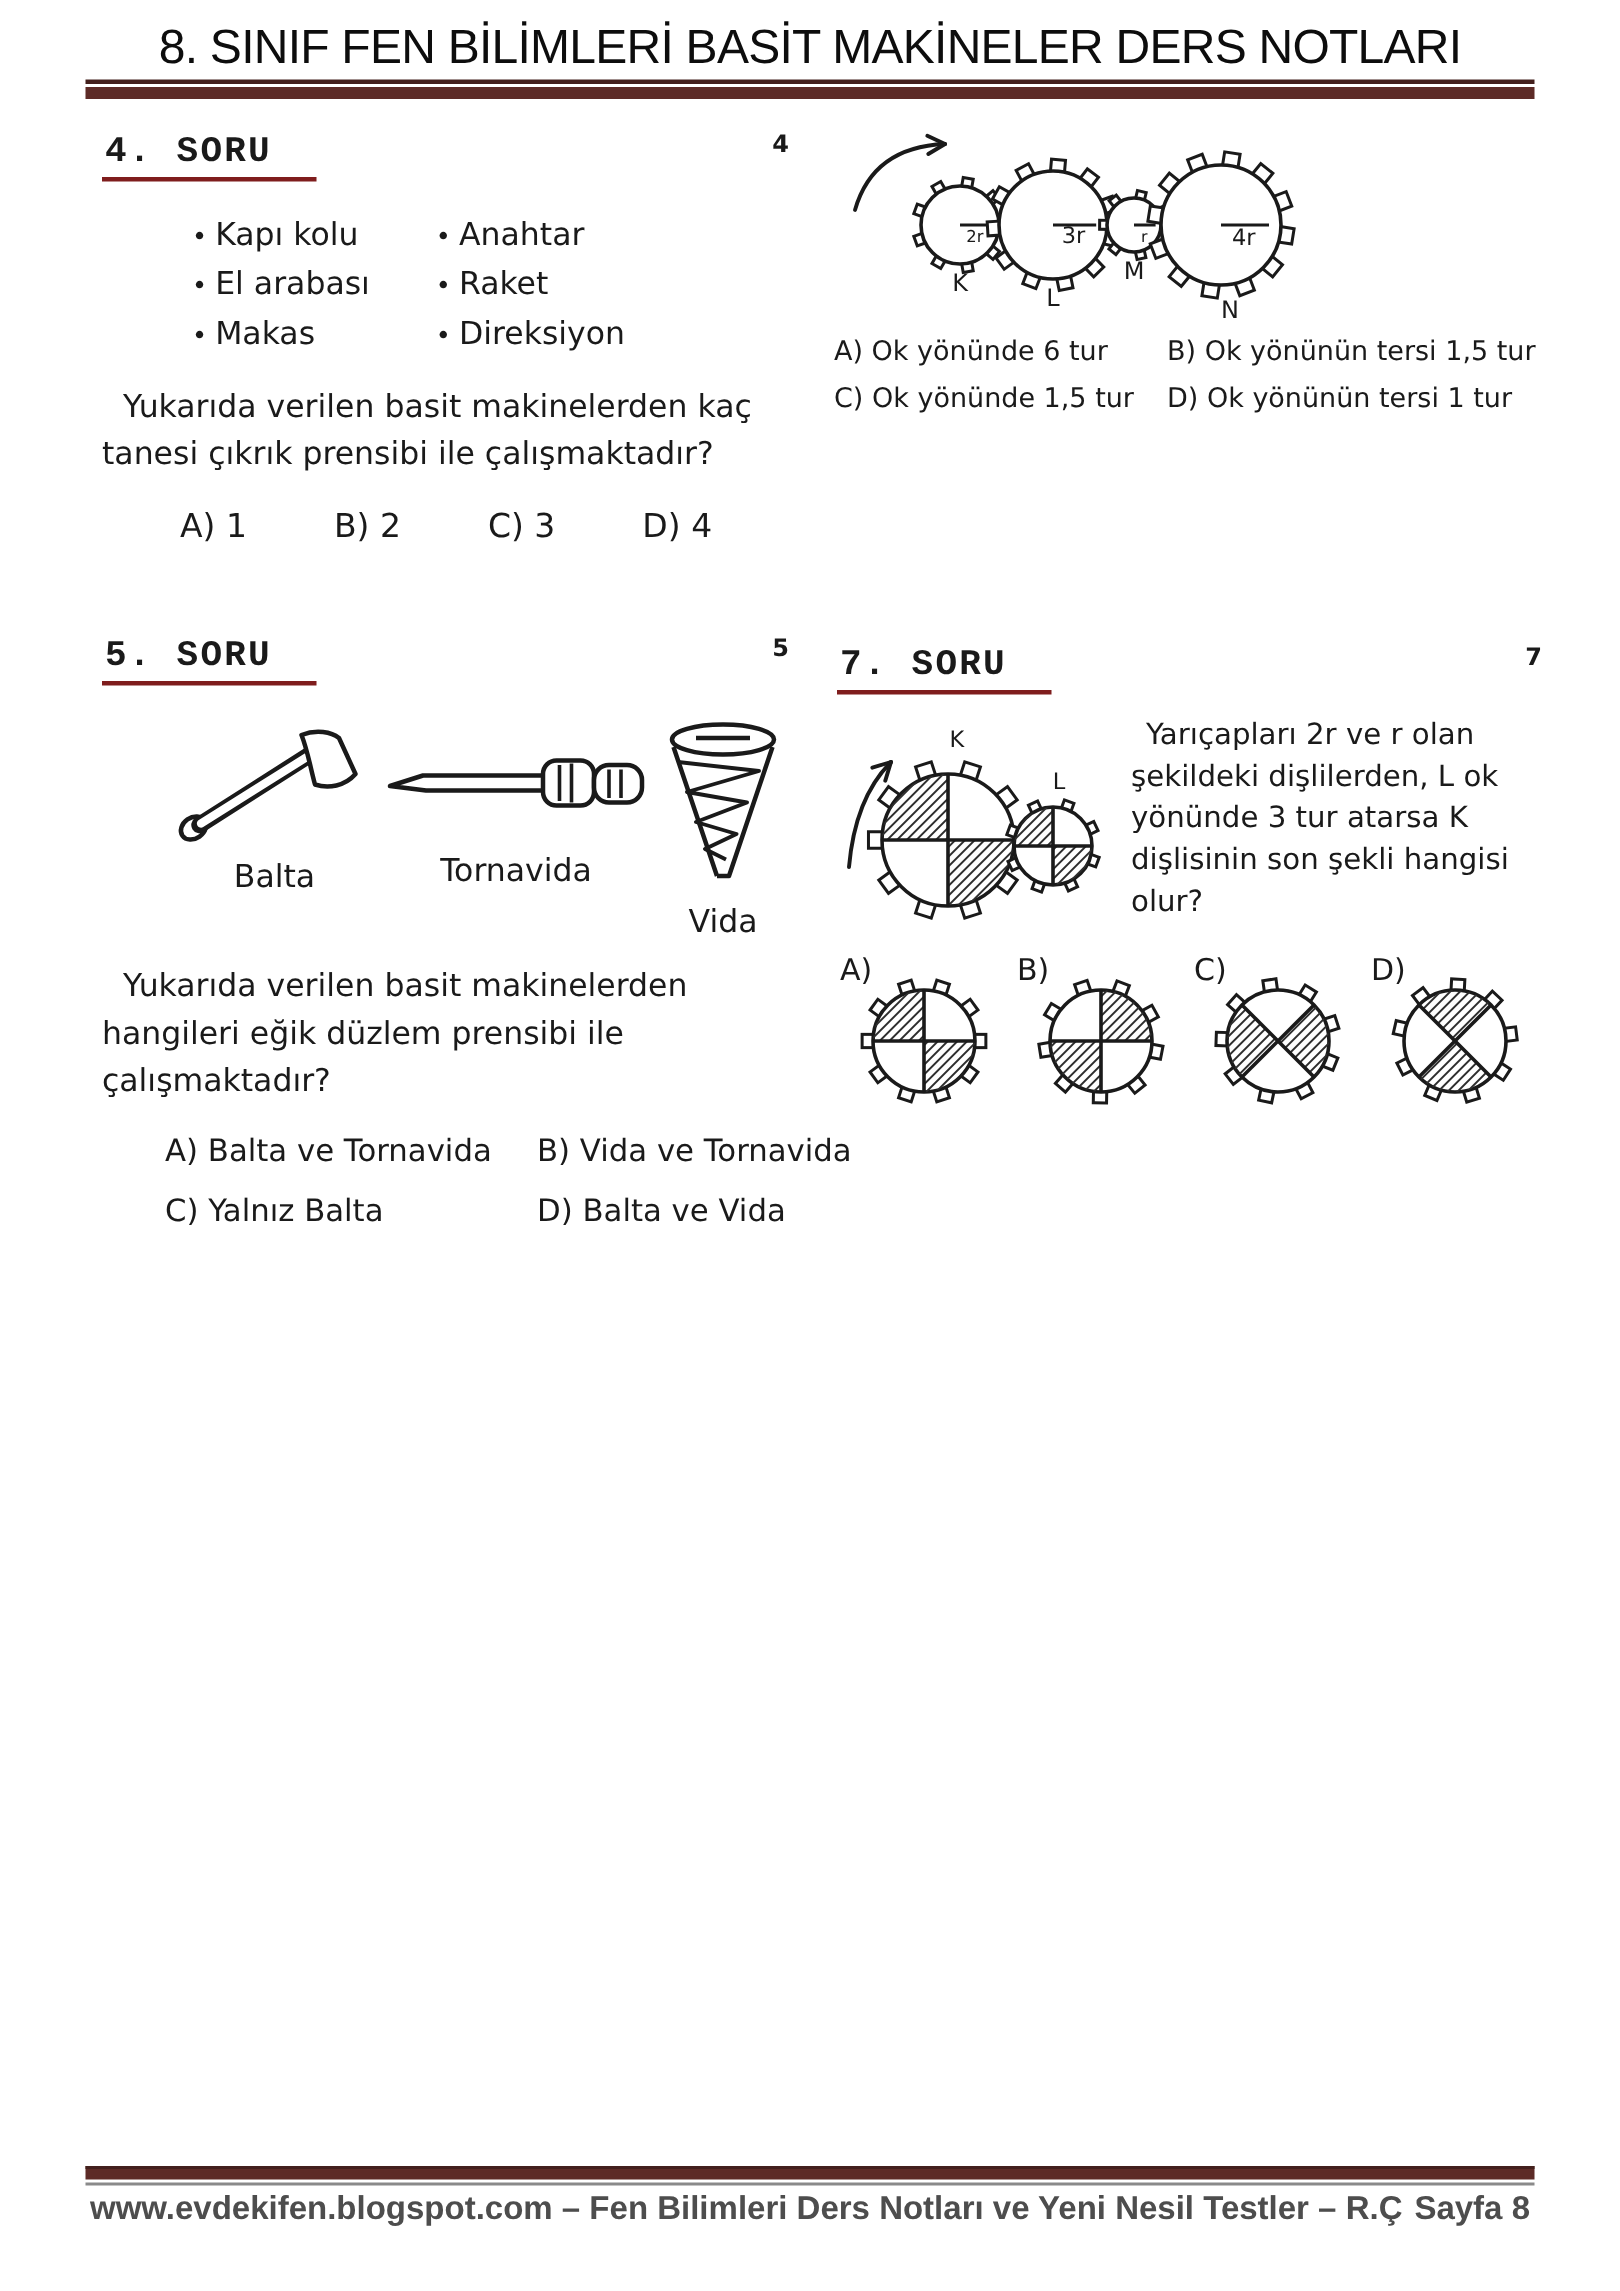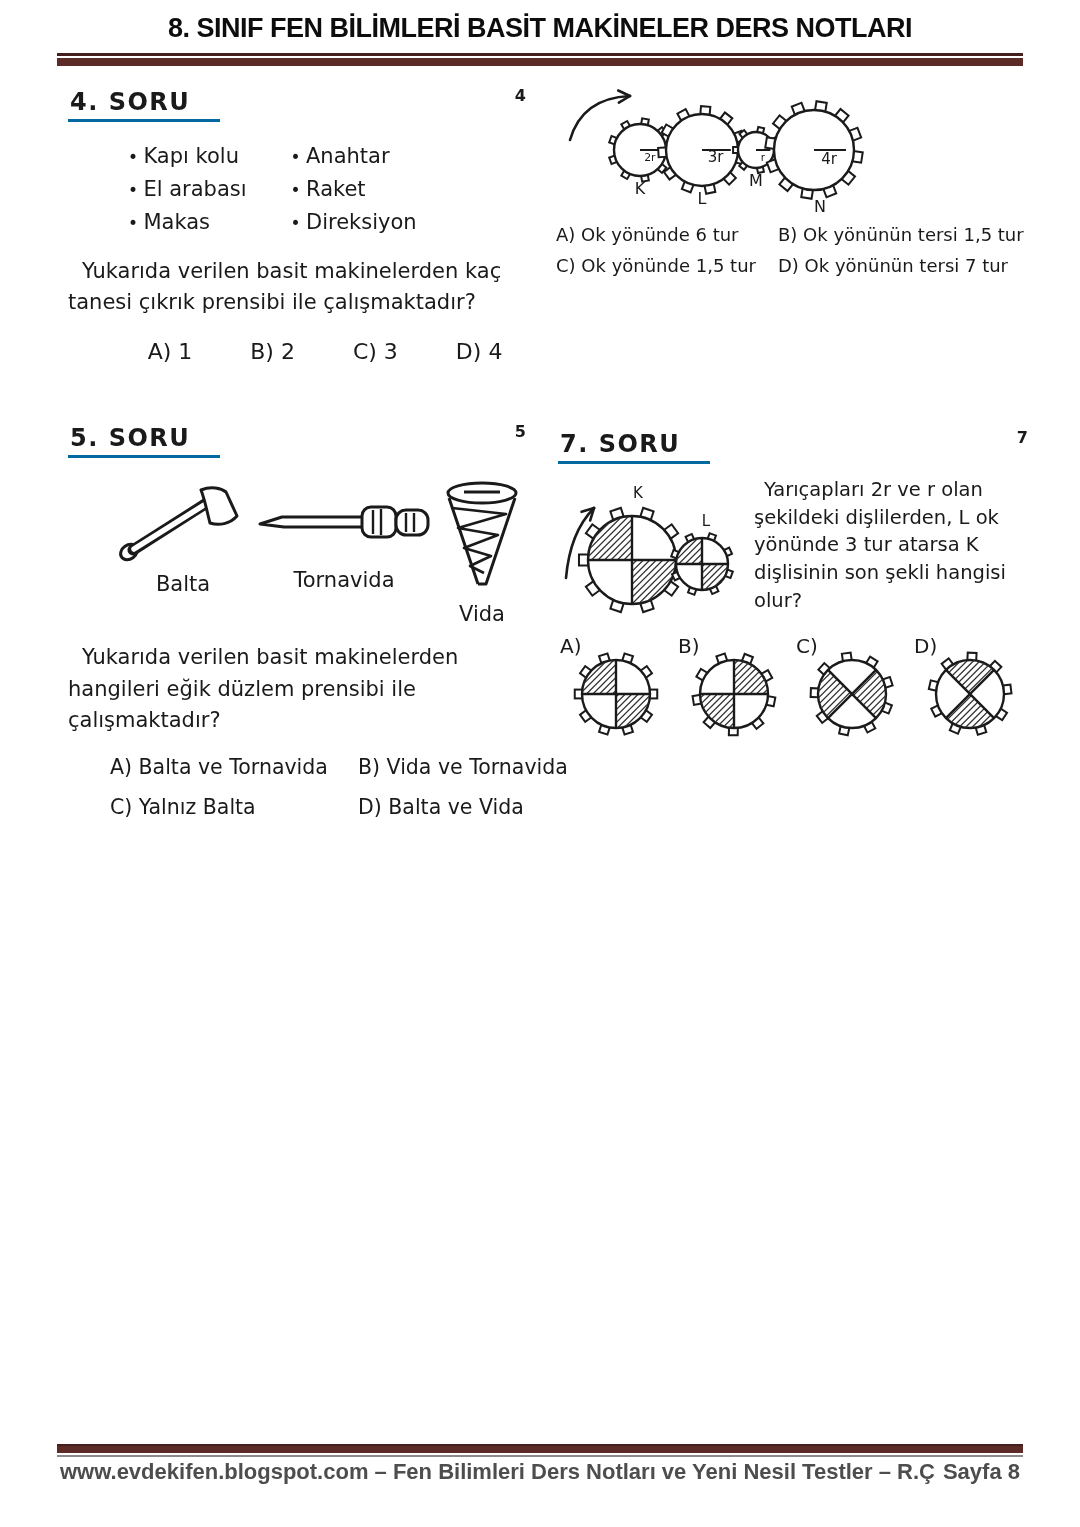--- a/index.html
+++ b/index.html
@@ -1,45 +1,45 @@
 <!DOCTYPE html>
 <html><head>
 <meta charset="utf-8">
 <style>
   html,body{margin:0;padding:0;background:#e8e8e8;}
   .page{position:relative;width:1080px;height:1527px;background:#ffffff;margin:0 auto;
         font-family:"DejaVu Sans",sans-serif;color:#1a1a1a;overflow:hidden;}
 
   
   .title{position:absolute;top:13px;left:0;width:100%;text-align:center;
-         font-family:"Liberation Sans",sans-serif;font-weight:bold;font-size:27px;
+         font-family:"Liberation Sans",sans-serif;font-weight:normal;font-size:32px;
          letter-spacing:-0.5px;color:#0d0d0d;}
   .hrule{position:absolute;top:53px;left:57px;width:966px;}
   .hrule .thin{height:3px;background:#43201d;}
   .hrule .thick{height:8px;background:#5d2b27;margin-top:2px;}
 
   
   .q{position:absolute;}
   .q4{left:68px;top:88px;width:462px;}
   .q6{left:556px;top:88px;width:474px;}
   .q5{left:68px;top:424px;width:462px;}
   .q7{left:558px;top:430px;width:474px;}
 
   .qhead{position:relative;height:42px;}
   .qtitle{display:inline-block;font-size:24px;font-weight:600;letter-spacing:1.5px;
-          border-bottom:3px solid #0369a1;padding:0 30px 3px 2px;}
+          border-bottom:3px solid #7f1d1d;padding:0 30px 3px 2px;font-family:Liberation Mono, monospace;}
   .corner{position:absolute;right:4px;top:-2px;font-size:16px;font-weight:600;}
 
   
   .q4-cols{display:flex;margin:10px 0 0 60px;gap:44px;}
   .blist{list-style:none;margin:0;padding:0;}
   .blist li{font-size:21px;line-height:1.58;white-space:nowrap;}
   .blist li::before{content:"• ";font-size:17px;}
   .qtext{margin:16px 0 0 0;font-size:21px;line-height:1.5;text-indent:14px;}
-  .q4-opts{display:flex;gap:58px;margin:20px 0 0 52px;font-size:22px;font-weight:500;justify-content:center;}
+  .q4-opts{display:flex;gap:58px;margin:20px 0 0 52px;font-size:22px;font-weight:500;}
 
   
   .q6 .qtext{font-size:19.5px;line-height:1.42;margin-top:4px;}
   .q6-opts{display:grid;grid-template-columns:222px auto;row-gap:10px;
            margin-top:10px;font-size:18px;font-weight:400;white-space:nowrap;}
   .gear-svg{display:block;}
 
   
   .figs{display:flex;margin:12px 0 0 44px;align-items:flex-start;}
   .fig{display:flex;flex-direction:column;align-items:center;}
@@ -170,21 +170,21 @@
           <circle cx="258" cy="62" r="40" fill="#fff" stroke="#1a1a1a" stroke-width="2.4"></circle>
         </g>
         <line x1="258" y1="62" x2="290" y2="62" stroke="#1a1a1a" stroke-width="2"></line>
         <text x="273.2" y="75.6" font-size="15" fill="#1a1a1a" font-family="&quot;DejaVu Sans&quot;, sans-serif" text-anchor="middle">4r</text>
         <text x="264" y="124" font-size="16" fill="#1a1a1a" font-family="&quot;DejaVu Sans&quot;, sans-serif" text-anchor="middle">N</text>
       </svg>
     <div class="q6-opts">
       <span>A) Ok yönünde 6 tur</span>
       <span>B) Ok yönünün tersi 1,5 tur</span>
       <span>C) Ok yönünde 1,5 tur</span>
-      <span>D) Ok yönünün tersi 7 tur</span>
+      <span>D) Ok yönünün tersi 1 tur</span>
     </div>
   </section>
 
   <section class="q q5">
     <div class="qhead">
       <span class="qtitle">5. SORU</span>
       <span class="corner">5</span>
     </div>
     <div class="figs">
       <div class="fig fig-balta">

